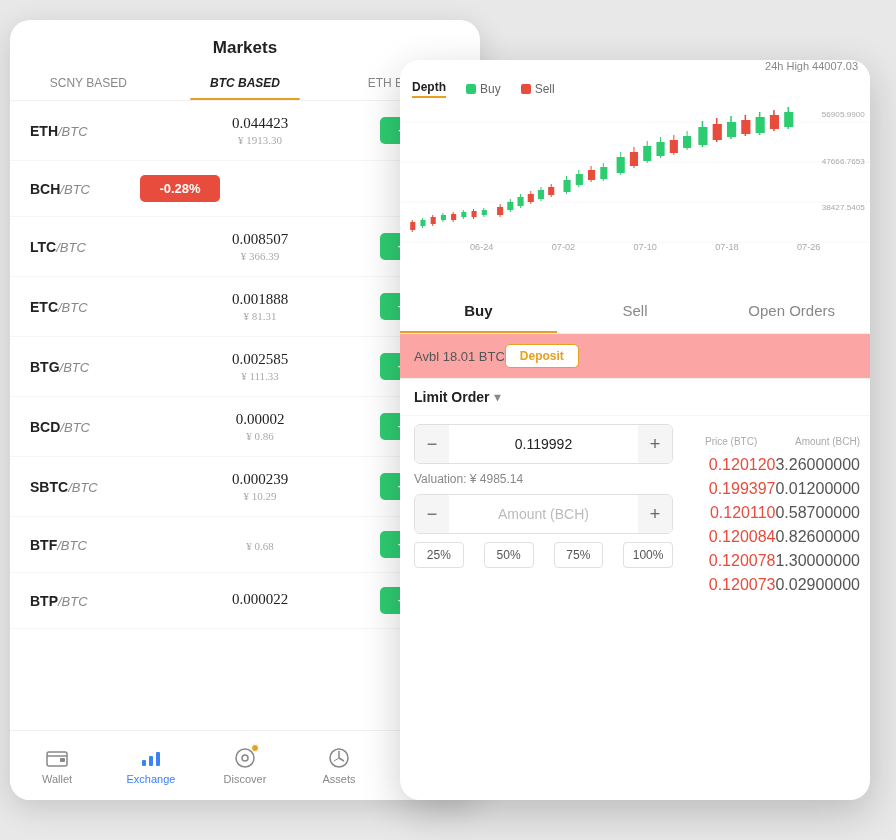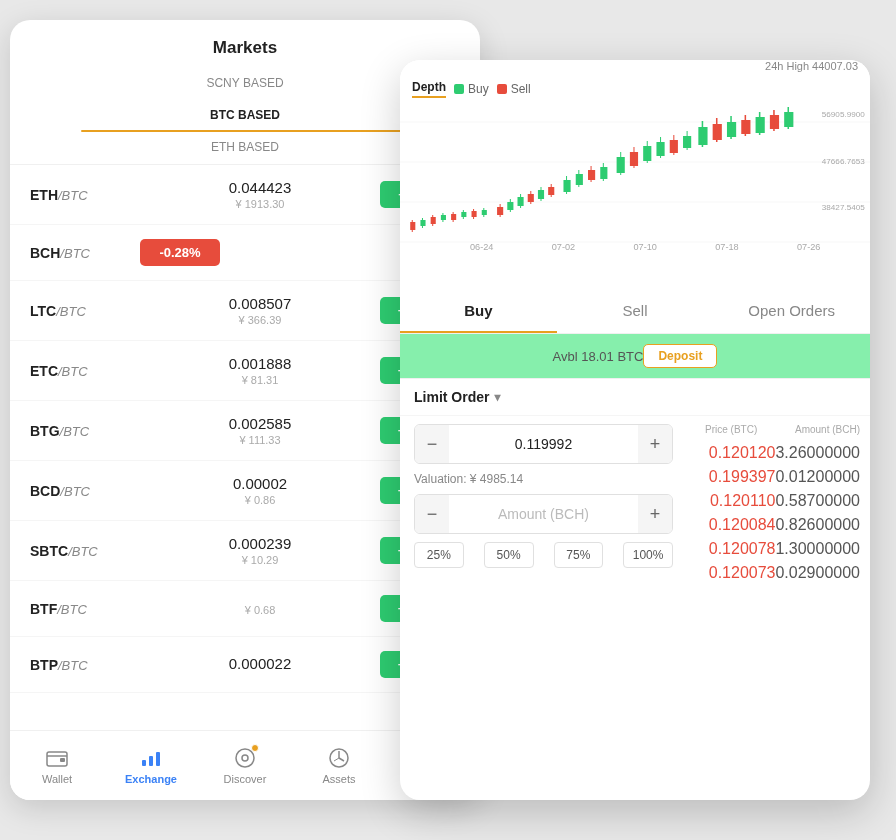--- a/index.html
+++ b/index.html
@@ -40,37 +40,37 @@
       padding: 18px 0 0;
       font-size: 17px;
       font-weight: 600;
       color: #222;
     }
 
     .markets-tabs {
       display: flex;
       padding: 10px 0 0;
       border-bottom: 1px solid #f0f0f0;
-      flex-direction: column;
     }
 
     .markets-tab {
       flex: 1;
       text-align: center;
       font-size: 12px;
       padding: 8px 2px 10px;
       color: #888;
       cursor: pointer;
       position: relative;
       white-space: nowrap;
     }
 
     .markets-tab.active {
       color: #222;
       font-weight: 600;
+      font-style: italic;
     }
 
     .markets-tab.active::after {
       content: '';
       position: absolute;
       bottom: 0;
       left: 15%;
       width: 70%;
       height: 2.5px;
       background: #e8a020;
@@ -100,20 +100,21 @@
 
     .market-pair .quote {
       color: #888;
       font-size: 13px;
       font-style: italic;
     }
 
     .market-price {
       flex: 1;
       text-align: center;
+      font-family: Liberation Serif, serif;
     }
 
     .market-price .price-main {
       font-size: 15px;
       font-weight: 500;
       color: #222;
     }
 
     .market-price .price-cny {
       font-size: 11px;
@@ -156,21 +157,21 @@
       cursor: pointer;
     }
 
     .nav-label {
       font-size: 11px;
       color: #888;
     }
 
     .nav-label.active {
       color: #3b82f6;
-      font-weight: 700;
+      font-weight: 400;
     }
 
     .nav-icon {
       width: 24px;
       height: 24px;
       display: flex;
       align-items: center;
       justify-content: center;
     }
 
@@ -203,21 +204,21 @@
       padding: 0 12px;
       font-size: 11px;
       color: #888;
       margin-bottom: 4px;
     }
 
     .chart-toolbar {
       display: flex;
       align-items: center;
       padding: 4px 12px;
-      gap: 8px;
+      gap: 20px;
       font-size: 12px;
       color: #666;
     }
 
     .legend-item {
       display: flex;
       align-items: center;
       gap: 4px;
     }
 
@@ -252,23 +253,23 @@
 
     .trade-tab.active {
       color: #222;
       font-weight: 700;
       border-bottom: 2.5px solid #e8a020;
     }
 
     .trade-avbl {
       display: flex;
       align-items: center;
-      justify-content: center;
+      justify-content: flex-start;
       padding: 10px 14px;
-      background: #86efac;
+      background: #fca5a5;
       border-bottom: 1px solid #f0f0f0;
     }
 
     .trade-avbl-text {
       font-size: 13px;
       color: #555;
       font-weight: 500;
     }
 
     .deposit-btn {
@@ -377,20 +378,21 @@
       width: 175px;
       padding: 4px 10px;
     }
 
     .order-book-header {
       display: flex;
       justify-content: space-between;
       font-size: 10px;
       color: #aaa;
       padding: 4px 0 6px;
+      margin-top: 12px;
     }
 
     .order-book-row {
       display: flex;
       justify-content: flex-end;
       font-size: 16px;
       padding: 3px 0;
     }
 
     .ob-price-red { color: #e74c3c; }

